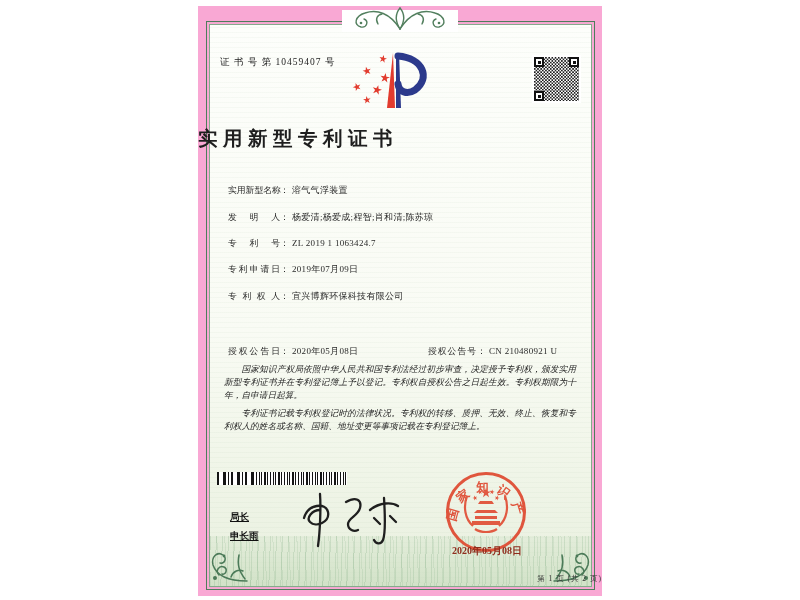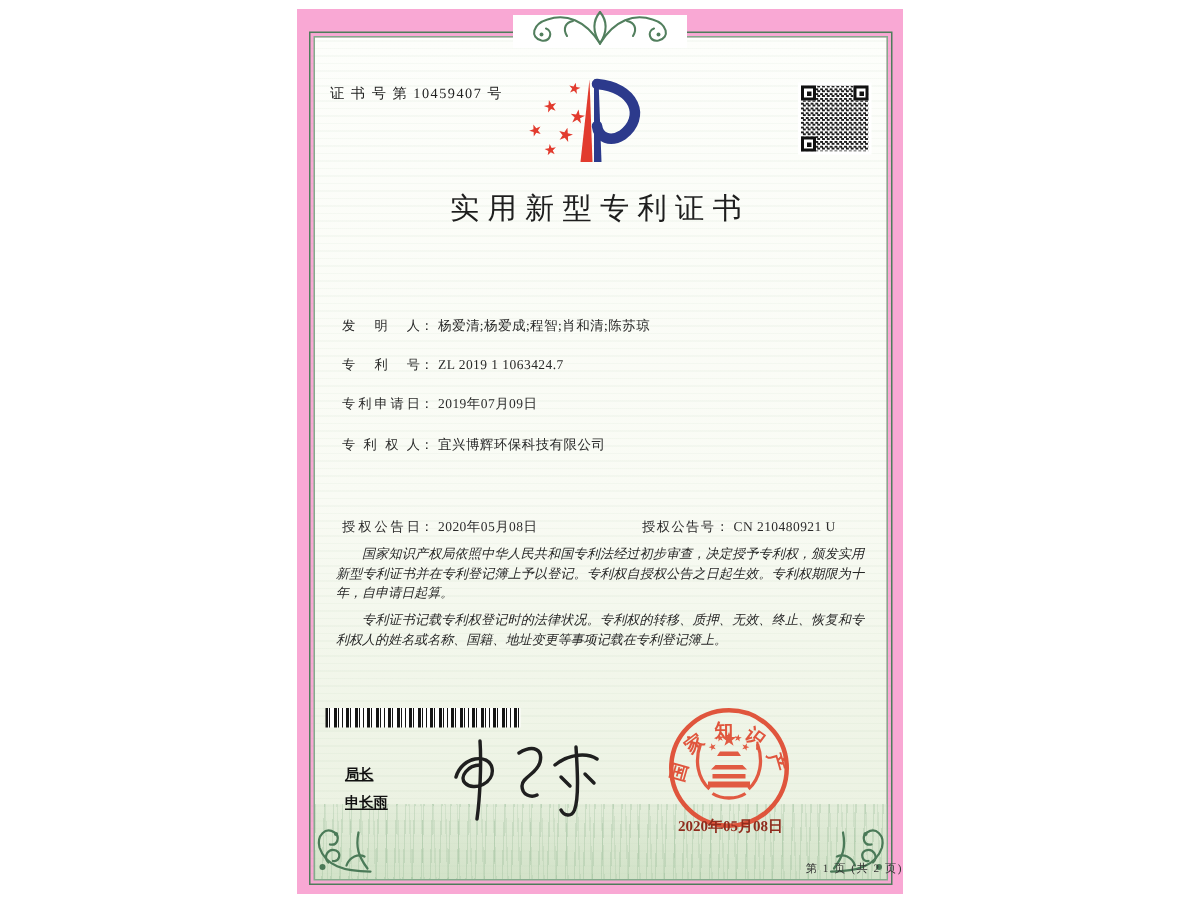--- a/index.html
+++ b/index.html
@@ -26,22 +26,22 @@
   .flourish.right{right:2px;transform:scaleX(-1);}
   .certno{position:absolute;left:22px;top:50px;font-size:9.5px;letter-spacing:1px;color:#222;}
   .logo{position:absolute;left:153px;top:44px;}
   .qr{position:absolute;left:336px;top:51px;width:45px;height:44px;background:
         repeating-conic-gradient(#1d1d1d 0 25%,#ffffff 0 50%);
       background-size:3.2px 3.2px;outline:2px solid #fff;}
   .qr .finder{position:absolute;width:10px;height:10px;background:#fff;border:0;}
   .qr .finder::before{content:"";position:absolute;inset:0;border:2px solid #111;}
   .qr .finder::after{content:"";position:absolute;left:3.5px;top:3.5px;width:3px;height:3px;background:#111;}
   .qr .f1{left:0;top:0;} .qr .f2{right:0;top:0;} .qr .f3{left:0;bottom:0;}
-  .title{position:absolute;left:0;top:119px;width:100%;text-align:center;
-         font-size:19.5px;font-weight:400;letter-spacing:5.5px;color:#1e1e1e;}
+  .title{position:absolute;left:0;top:119px;width:100%;
+         font-size:19.5px;font-weight:700;letter-spacing:5.5px;color:#1e1e1e;}
   .fieldrow{position:absolute;left:30px;right:14px;height:14px;font-size:9px;white-space:nowrap;}
   .flabel{display:inline-block;width:52px;text-align:justify;text-align-last:justify;
           font-size:8.8px;vertical-align:baseline;}
   .colon{display:inline-block;margin-right:3px;font-size:9px;}
   .fvalue{font-size:9px;letter-spacing:0.3px;}
   .grant-group{position:absolute;left:200px;top:0;white-space:nowrap;}
   .grant-group .flabel{width:auto;text-align:center;text-align-last:left;letter-spacing:1px;}
   .paras{position:absolute;left:26px;top:357px;width:352px;font-size:8.7px;line-height:13.1px;
          text-align:justify;color:#262626;font-style:italic;}
   .paras p{margin:0 0 4.5px 0;text-indent:2em;}
@@ -125,20 +125,23 @@
     </svg>
 
     <div class="qr">
       <div class="finder f1"></div>
       <div class="finder f2"></div>
       <div class="finder f3"></div>
     </div>
 
     <div class="title">实用新型专利证书</div>
 
+    <div class="fieldrow" style="top:178px">
+      <span class="flabel">实用新型名称</span><span class="colon">：</span><span class="fvalue">溶气气浮装置</span>
+    </div>
     <div class="fieldrow" style="top:205px">
       <span class="flabel">发明人</span><span class="colon">：</span><span class="fvalue">杨爱清;杨爱成;程智;肖和清;陈苏琼</span>
     </div>
     <div class="fieldrow" style="top:231px">
       <span class="flabel">专利号</span><span class="colon">：</span><span class="fvalue">ZL 2019 1 1063424.7</span>
     </div>
     <div class="fieldrow" style="top:257px">
       <span class="flabel">专利申请日</span><span class="colon">：</span><span class="fvalue">2019年07月09日</span>
     </div>
     <div class="fieldrow" style="top:284px">

